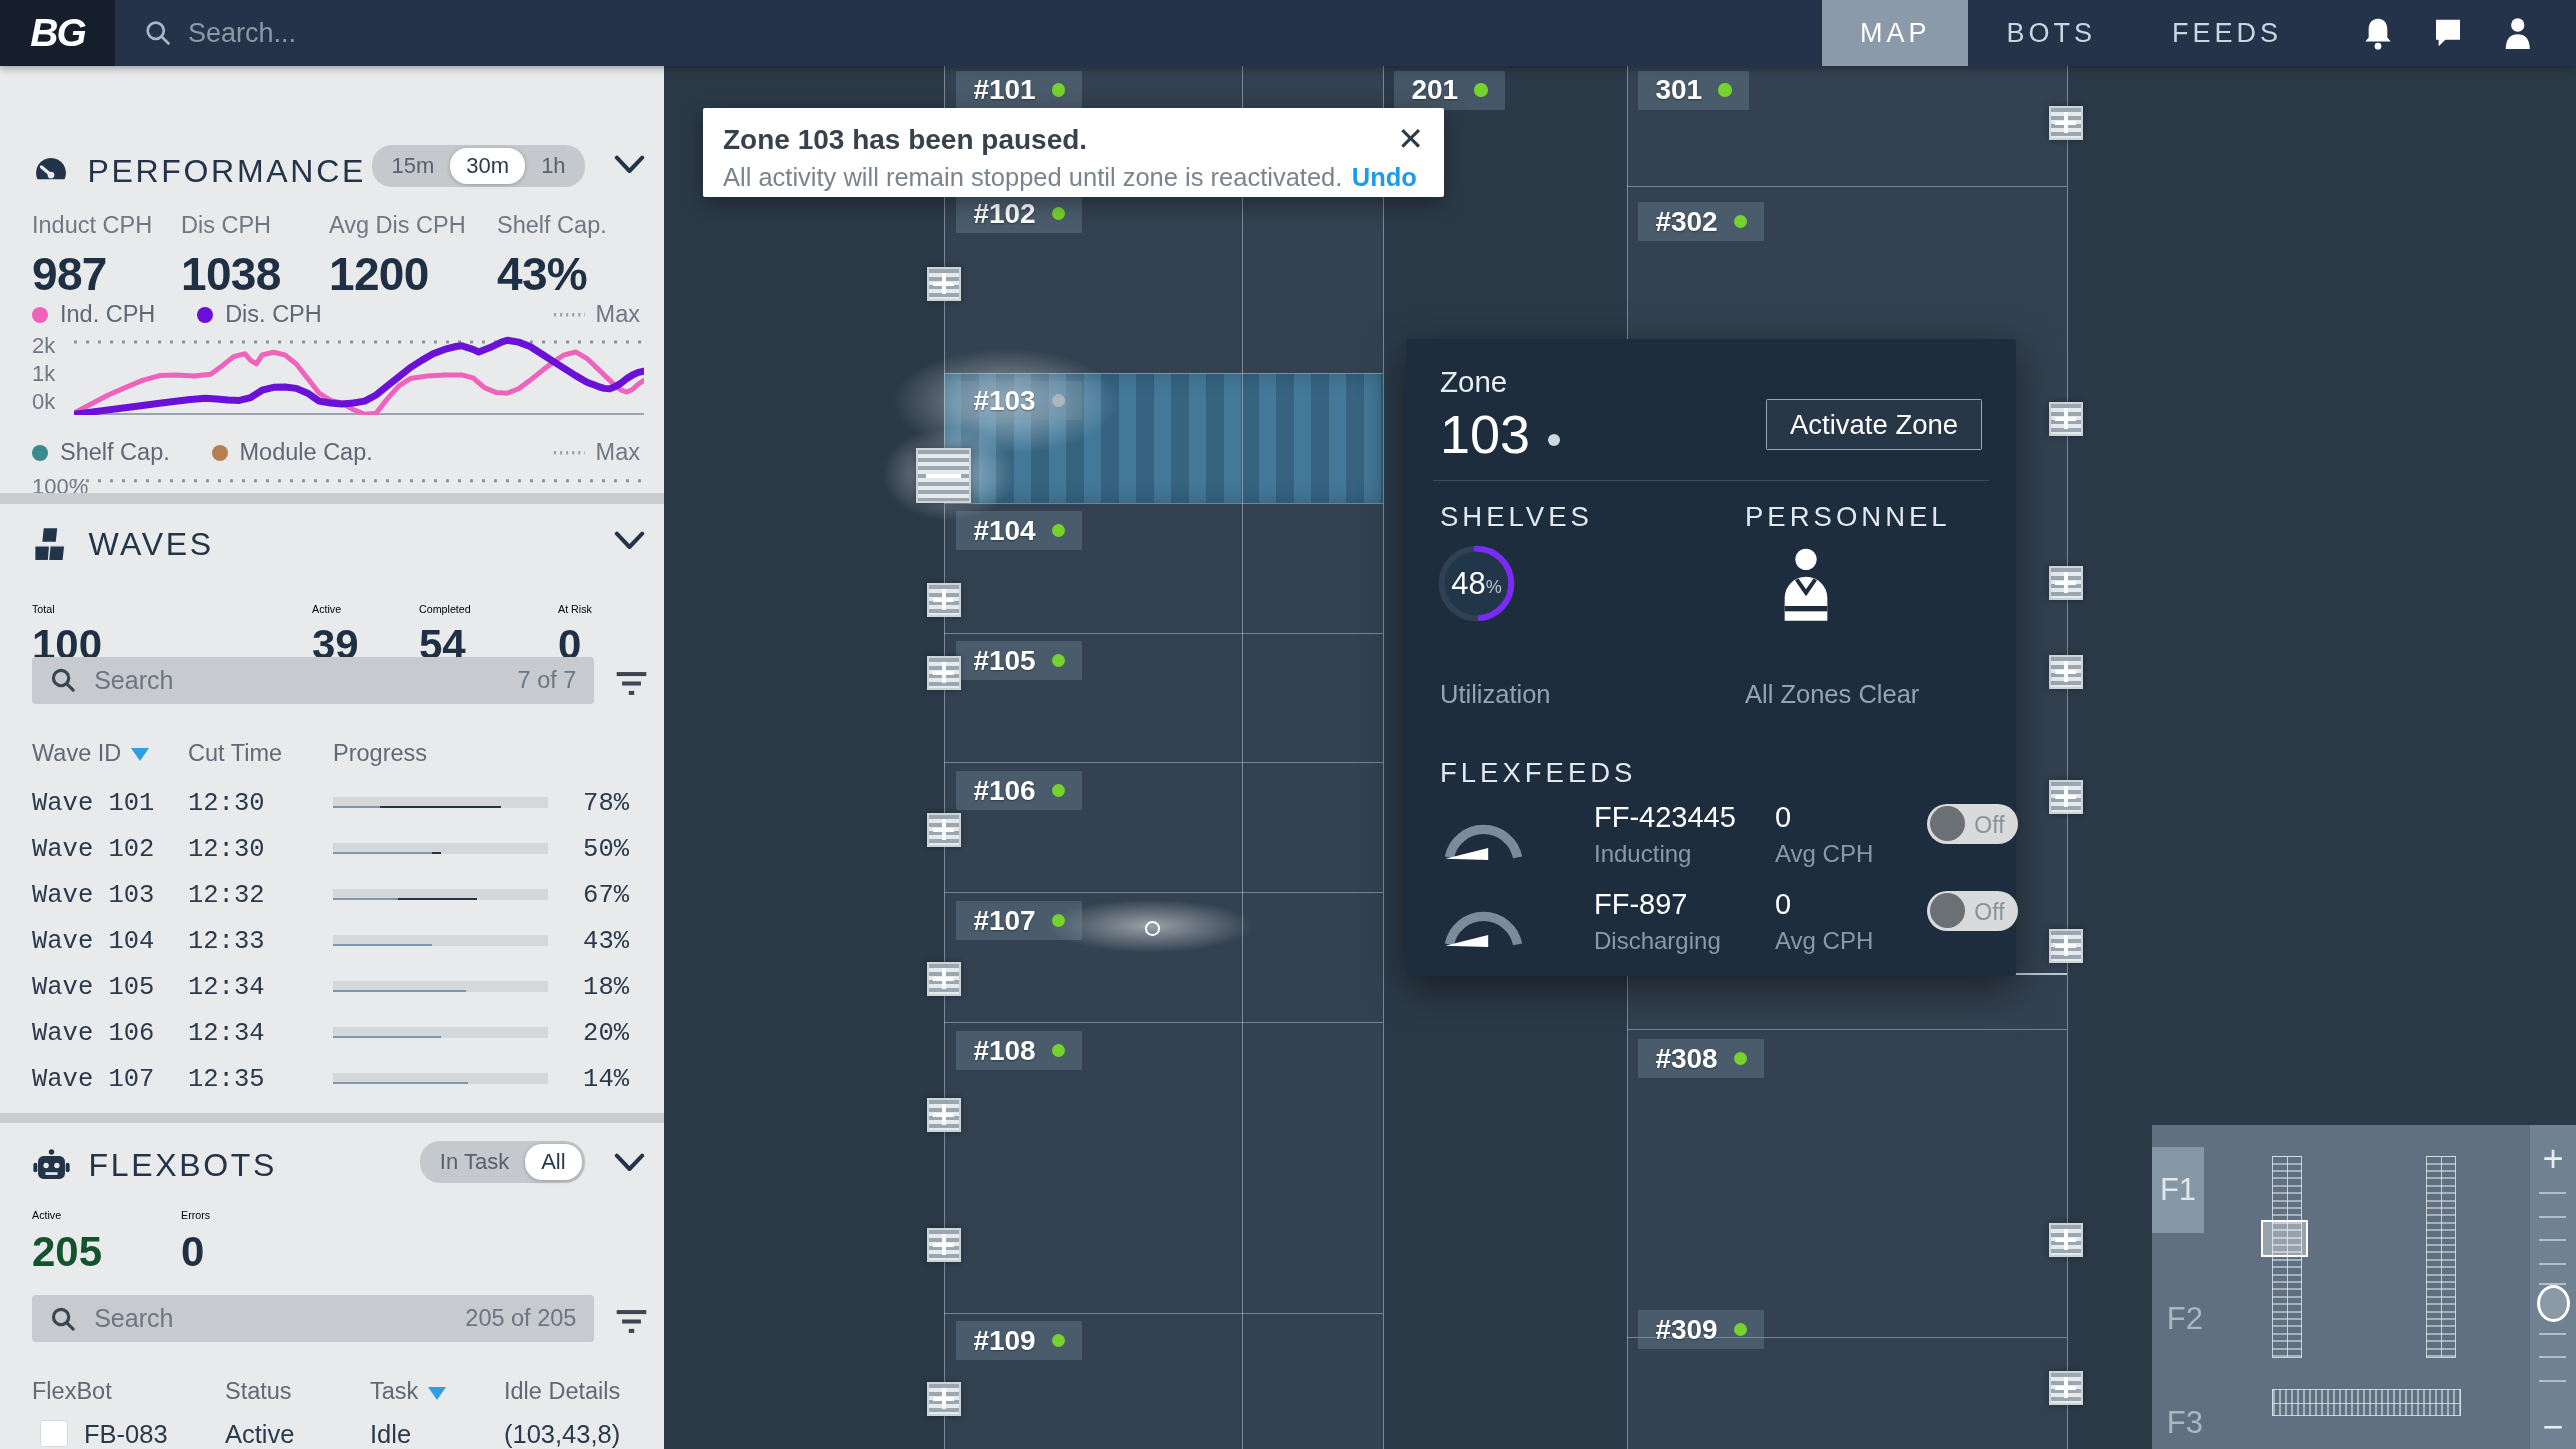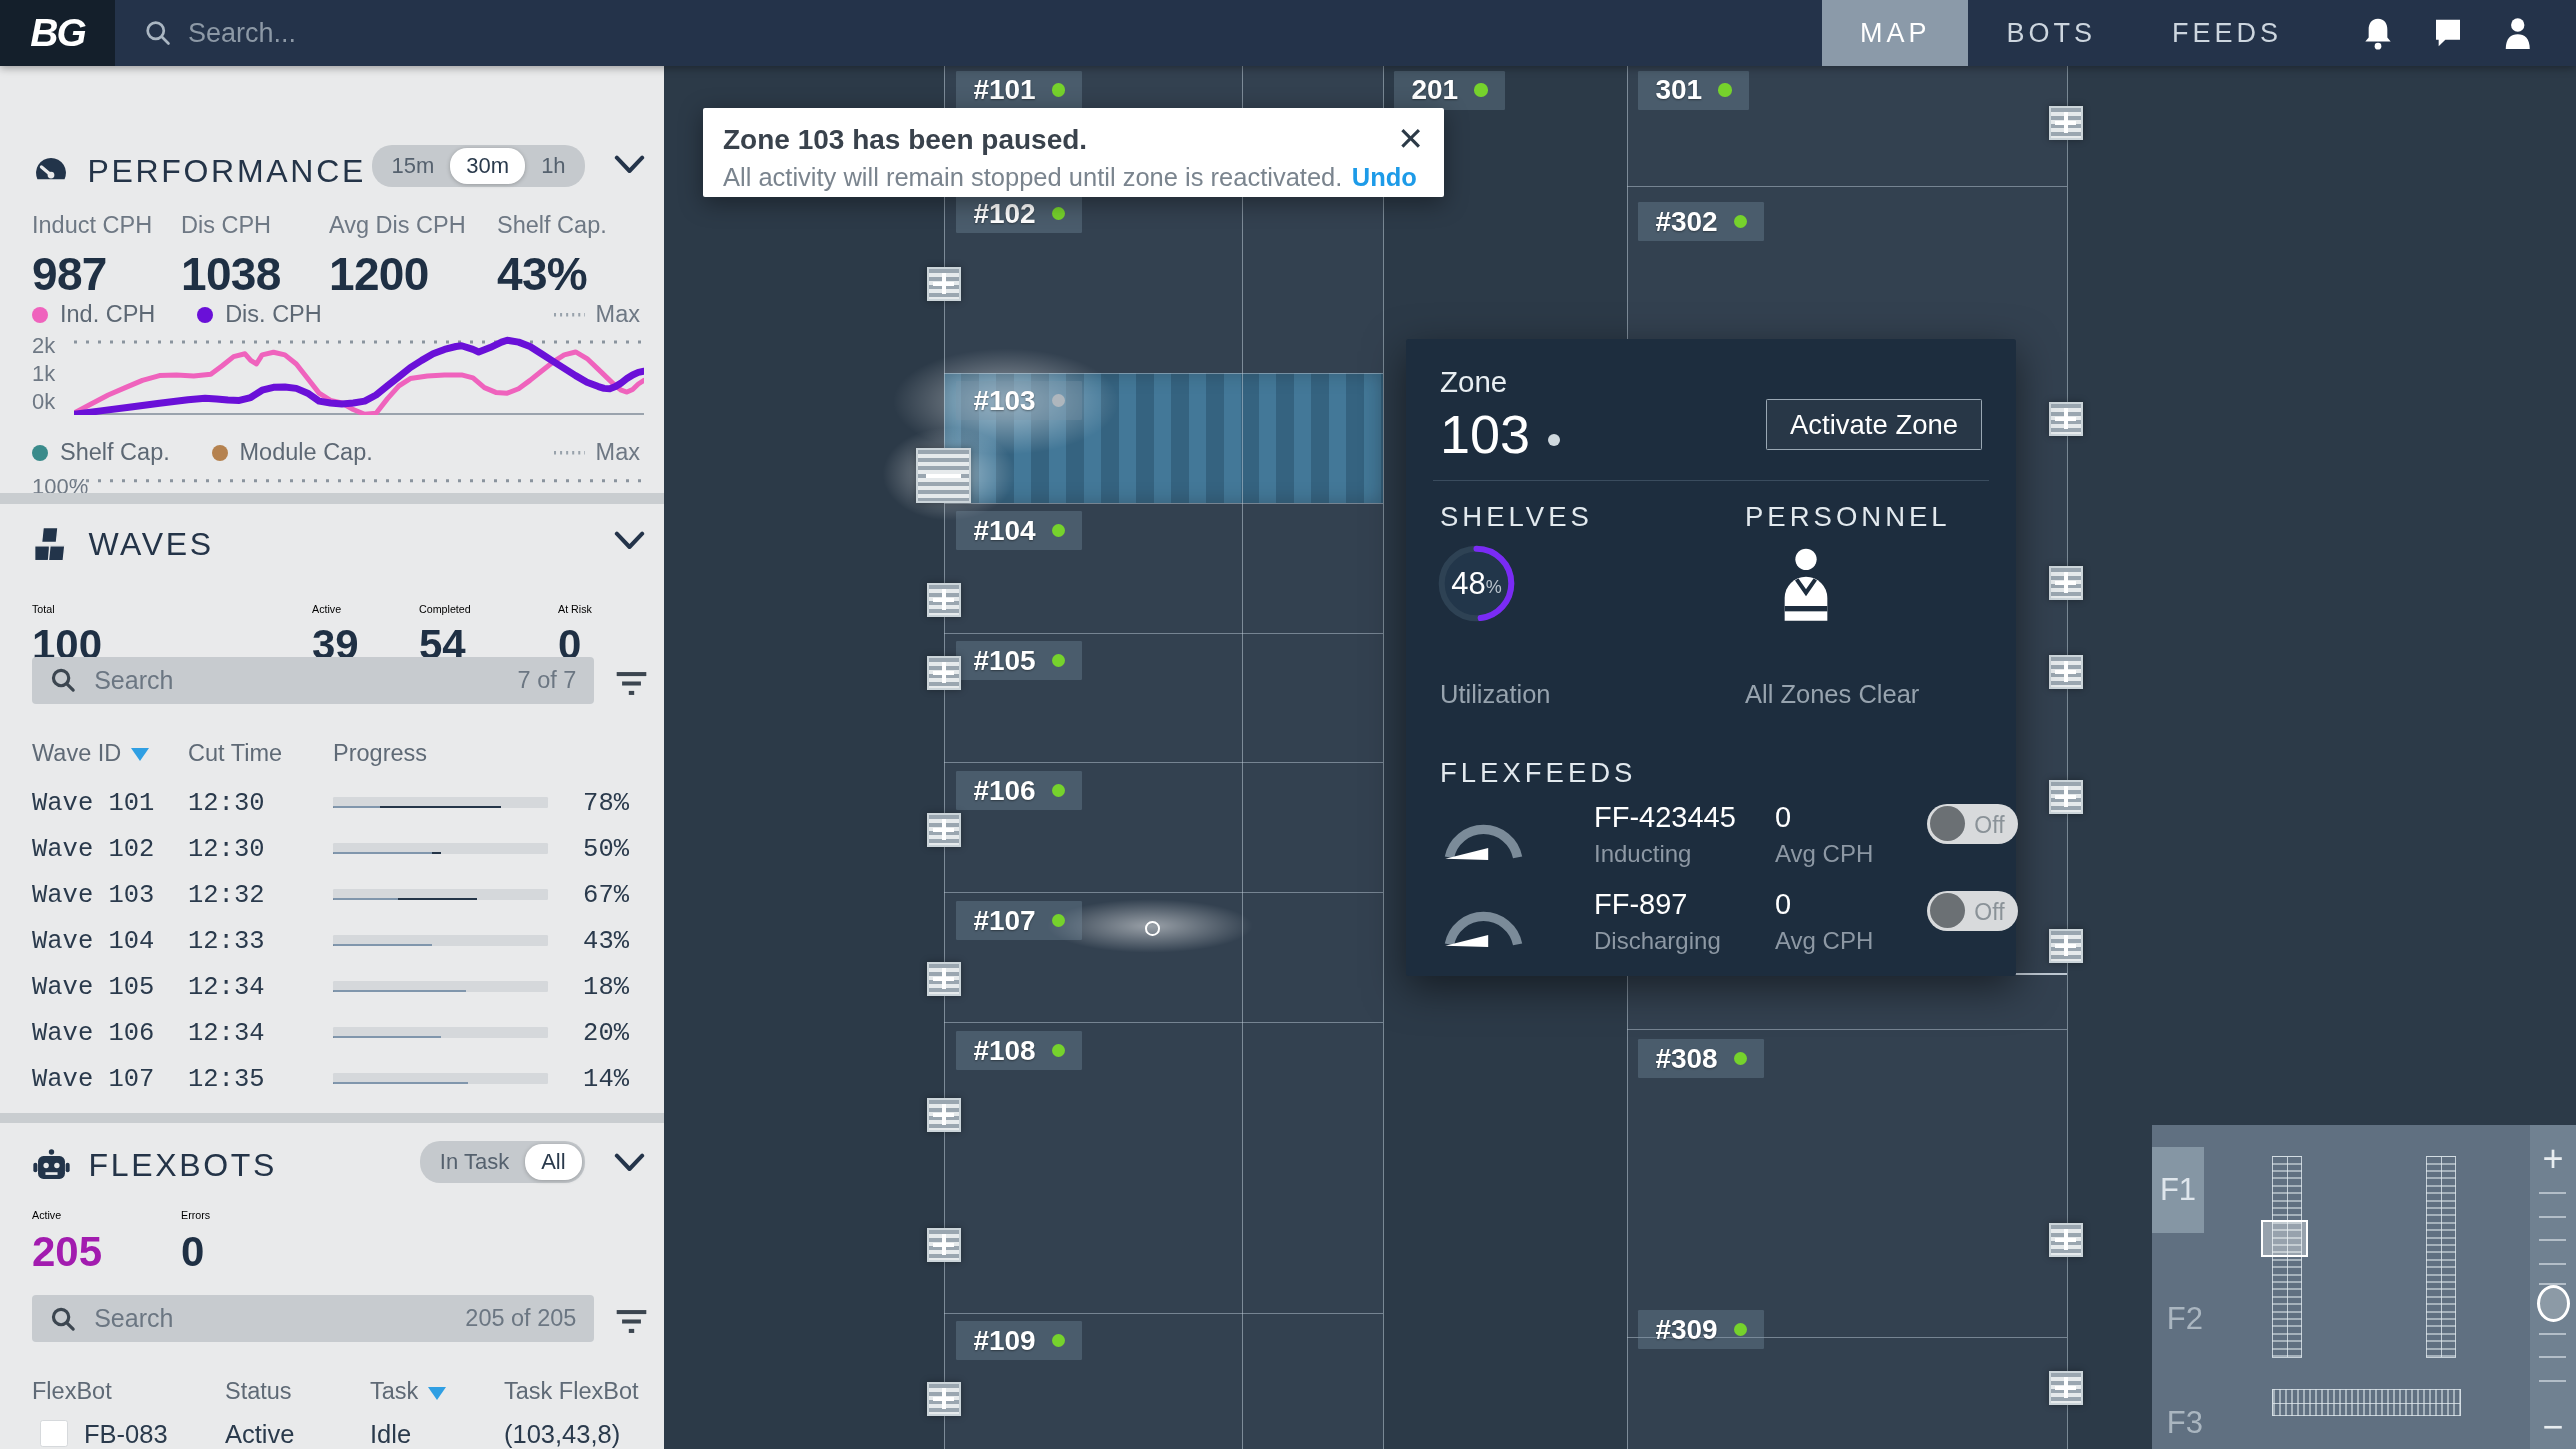--- a/index.html
+++ b/index.html
@@ -391,21 +391,21 @@
           <span class="seg sel">All</span>
         </div>
       <div class="chev" style="top:29.5px;">
         <svg width="31" height="20" viewBox="0 0 46 30">
             <polyline points="4,4 23,24 42,4" fill="none" stroke="#24344a" stroke-width="6" stroke-linecap="round" stroke-linejoin="round"></polyline>
           </svg>
       </div>
       <div id="flexbots-stats">
           <div style="position: absolute; left: 32px; top: 86px;">
             <div class="m-label">Active</div>
-            <div style="font-size: 42px; color: #a21caf; font-weight: 600; margin-top: 6.7px;">205</div>
+            <div style="font-size: 42px; color: #14532d; font-weight: 600; margin-top: 6.7px;">205</div>
           </div>
           <div style="position: absolute; left: 181px; top: 86px;">
             <div class="m-label">Errors</div>
             <div style="font-size: 42px; color: rgb(31, 48, 68); font-weight: 600; margin-top: 6.7px;">0</div>
           </div>
         </div>
       <div class="sbar" style="top:172px;">
         <svg width="28" height="28" viewBox="0 0 44 44">
             <circle cx="19" cy="19" r="12" fill="none" stroke="#3c4650" stroke-width="5"></circle>
             <line x1="28" y1="28" x2="38" y2="38" stroke="#3c4650" stroke-width="5" stroke-linecap="round"></line>
@@ -417,21 +417,21 @@
         <svg width="35" height="27" viewBox="0 0 52 40">
             <line x1="4" y1="6" x2="48" y2="6" stroke="#3c4650" stroke-width="6"></line>
             <line x1="12" y1="20" x2="40" y2="20" stroke="#3c4650" stroke-width="6"></line>
             <line x1="22" y1="34" x2="30" y2="34" stroke="#3c4650" stroke-width="6"></line>
           </svg>
       </div>
       <div class="thead" style="top:255px;" id="flexbots-thead">
           <span style="left: 32px;">FlexBot</span>
           <span style="left: 225px;">Status</span>
           <span style="left: 370px;">Task<i class="sort-tri"></i></span>
-          <span style="left: 504px;">Task FlexBot</span>
+          <span style="left: 504px;">Idle Details</span>
         </div>
       <div id="flexbots-rows" style="position:absolute;left:0;right:0;top:287px;">
           <div class="trow">
             <span class="checkbox"></span>
             <span style="left: 84px;">FB-083</span>
             <span style="left: 225px;">Active</span>
             <span style="left: 370px;">Idle</span>
             <span style="left: 504px;">(103,43,8)</span>
           </div>
         </div>

